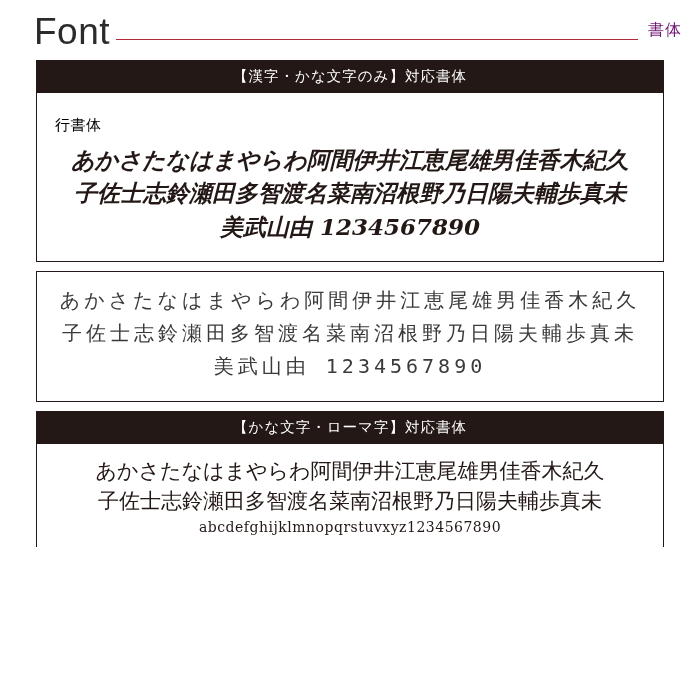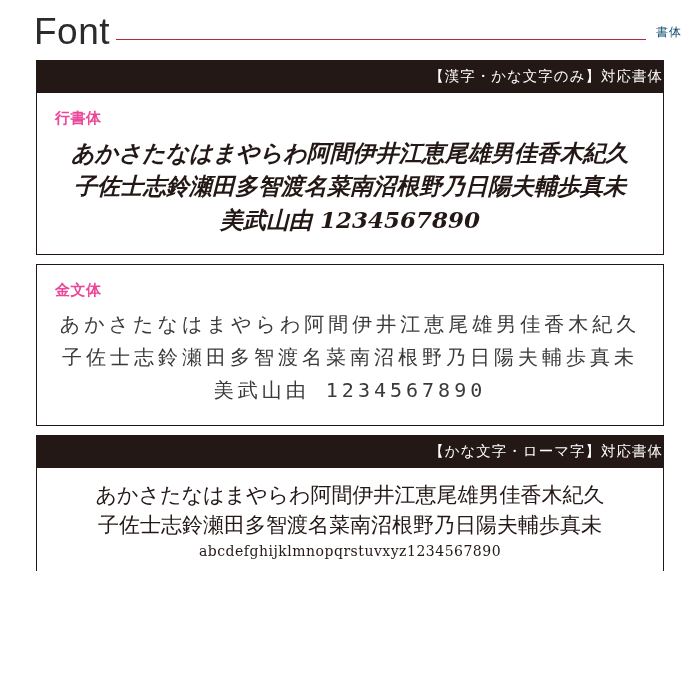--- a/index.html
+++ b/index.html
@@ -39,53 +39,53 @@
     padding-bottom: 6px;
     white-space: nowrap;
   }
   .header-rule {
     flex: 1 1 auto;
     height: 0;
     border-top: 1px solid #b3293b;
     margin: 0 10px 16px 6px;
   }
   .header-sub {
-    font-size: 12px;
-    color: #0c4a6e;
+    font-size: 16px;
+    color: #701a75;
     letter-spacing: 1px;
     padding-bottom: 15px;
     white-space: nowrap;
   }
 
   
   .boxes {
     margin: 4px 36px 0 36px;
   }
   .box {
     border: 1px solid #231815;
     background: #ffffff;
     margin-bottom: 9px;
   }
   .band {
     background: #231815;
     color: #ffffff;
-    text-align: right;
+    text-align: center;
     font-size: 14.5px;
     letter-spacing: 1px;
     padding: 6px 0 7px 0;
     font-weight: 400;
   }
   .box-body {
     padding: 12px 16px 16px 16px;
   }
   .font-name {
-    color: #ec4899;
+    color: #000000;
     font-size: 15px;
-    font-weight: bold;
-    margin: 4px 0 8px 2px;
+    font-weight: normal;
+    margin: 11px 0 8px 2px;
     letter-spacing: 0.5px;
   }
   .sample {
     color: #231815;
     line-height: 1.42;
     letter-spacing: 0.5px;
     word-break: break-all;
   }
 
   
@@ -142,21 +142,20 @@
         <div class="sample sample-gyosho">
           <span class="line">あかさたなはまやらわ阿間伊井江恵尾雄男佳香木紀久</span>
           <span class="line">子佐士志鈴瀬田多智渡名菜南沼根野乃日陽夫輔歩真未</span>
           <span class="line">美武山由 1234567890</span>
         </div>
       </div>
     </div>
 
     <div class="box box-kinbun">
       <div class="box-body">
-        <div class="font-name">金文体</div>
         <div class="sample sample-kinbun">
           <span class="line">あかさたなはまやらわ阿間伊井江恵尾雄男佳香木紀久</span>
           <span class="line">子佐士志鈴瀬田多智渡名菜南沼根野乃日陽夫輔歩真未</span>
           <span class="line">美武山由 1234567890</span>
         </div>
       </div>
     </div>
 
     <div class="box box-mincho">
       <div class="band">【かな文字・ローマ字】対応書体</div>

